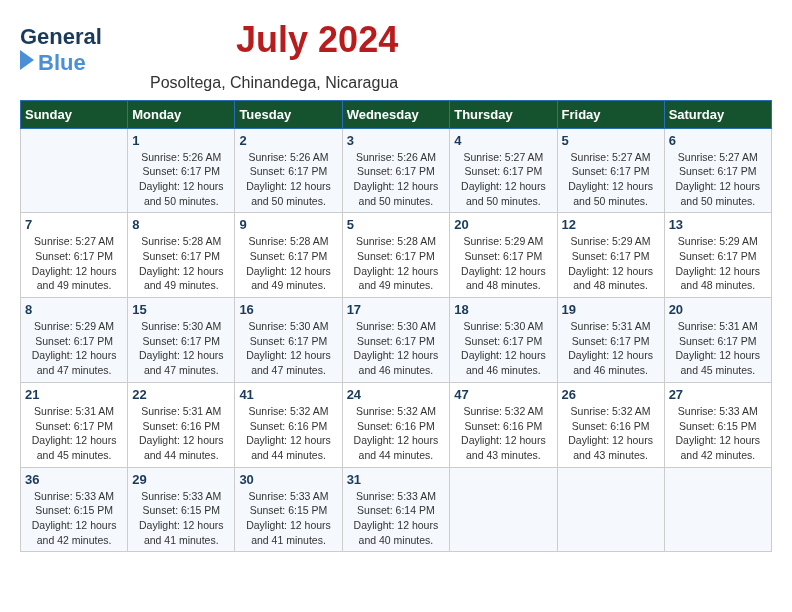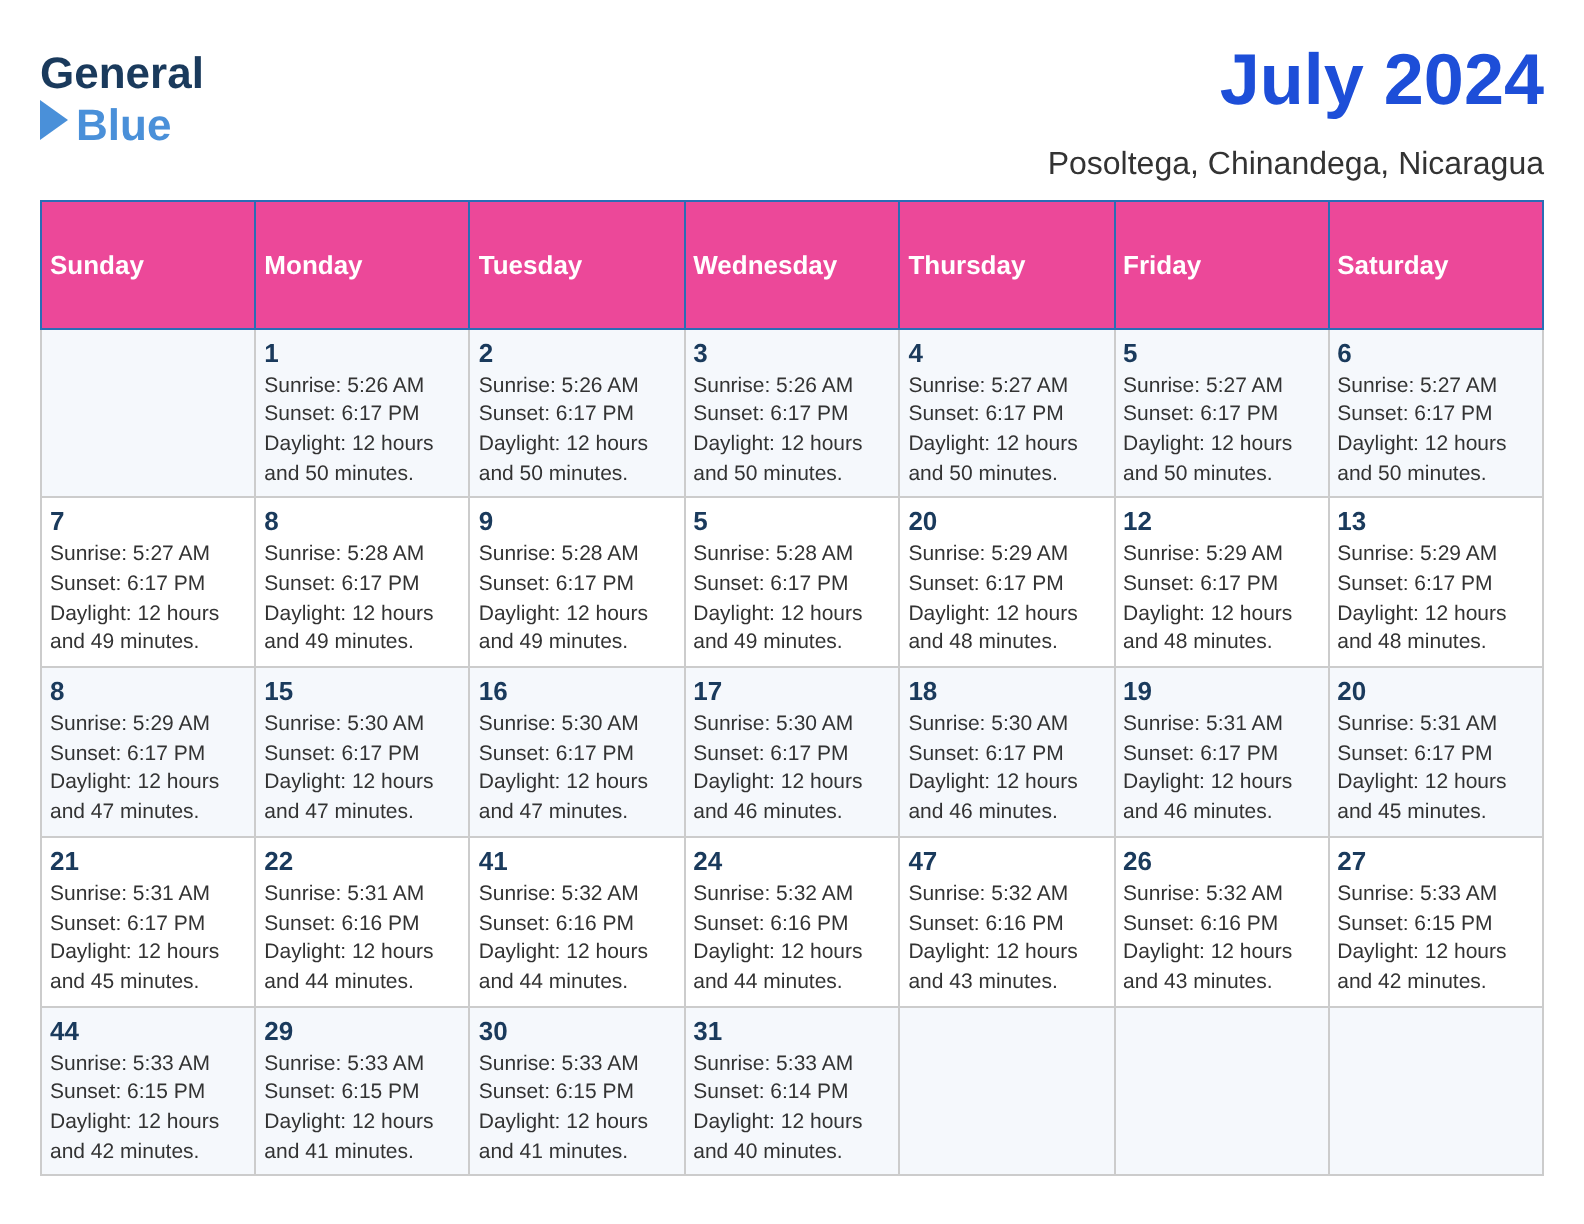--- a/index.html
+++ b/index.html
@@ -5,58 +5,57 @@
     * { box-sizing: border-box; margin: 0; padding: 0; }
     body {
       font-family: Arial, sans-serif;
       background: #fff;
       width: 792px;
       min-height: 612px;
       padding: 20px;
     }
     .header {
       display: flex;
-      justify-content: space-between;
       align-items: flex-start;
       margin-bottom: 8px;
     }
     .logo {
       display: flex;
       flex-direction: column;
       align-items: flex-start;
     }
     .logo-text {
       font-size: 22px;
       font-weight: bold;
       color: #1a3a5c;
       line-height: 1;
     }
     .title-block {
       text-align: right;
     }
     .month-year {
       font-size: 36px;
       font-weight: bold;
-      color: #1d4ed8;
+      color: #b91c1c;
       line-height: 1.1;
     }
     .location {
       font-size: 16px;
       color: #333;
       margin-top: 14px;
     }
     table {
       width: 100%;
       border-collapse: collapse;
       font-size: 11px;
     }
     thead tr th {
-      background-color: #ec4899;
+      background-color: #14532d;
       color: #fff;
-      padding: 24px 4px;
+      padding: 6px 4px;
       text-align: left;
       font-size: 13px;
       font-weight: bold;
       border: 1px solid #2a6db5;
     }
     tbody tr td {
       border: 1px solid #ccc;
       padding: 4px 4px;
       vertical-align: top;
       width: 108px;
@@ -72,20 +71,21 @@
     .day-number {
       font-weight: bold;
       font-size: 13px;
       color: #1a3a5c;
       margin-bottom: 2px;
     }
     .day-info {
       font-size: 10.5px;
       color: #333;
       line-height: 1.4;
+      text-align: center;
     }
     .empty-cell {
       background: #f5f8fc;
     }
   </style>
 </head>
 <body>
 
 <div class="header">
   <div class="logo">
@@ -307,21 +307,21 @@
         <td>
           <div class="day-number">27</div>
           <div class="day-info" style="white-space: pre-line;">Sunrise: 5:33 AM
 Sunset: 6:15 PM
 Daylight: 12 hours
 and 42 minutes.</div>
         </td>
       </tr>
       <tr>
         <td>
-          <div class="day-number">44</div>
+          <div class="day-number">36</div>
           <div class="day-info" style="white-space: pre-line;">Sunrise: 5:33 AM
 Sunset: 6:15 PM
 Daylight: 12 hours
 and 42 minutes.</div>
         </td>
         <td>
           <div class="day-number">29</div>
           <div class="day-info" style="white-space: pre-line;">Sunrise: 5:33 AM
 Sunset: 6:15 PM
 Daylight: 12 hours

